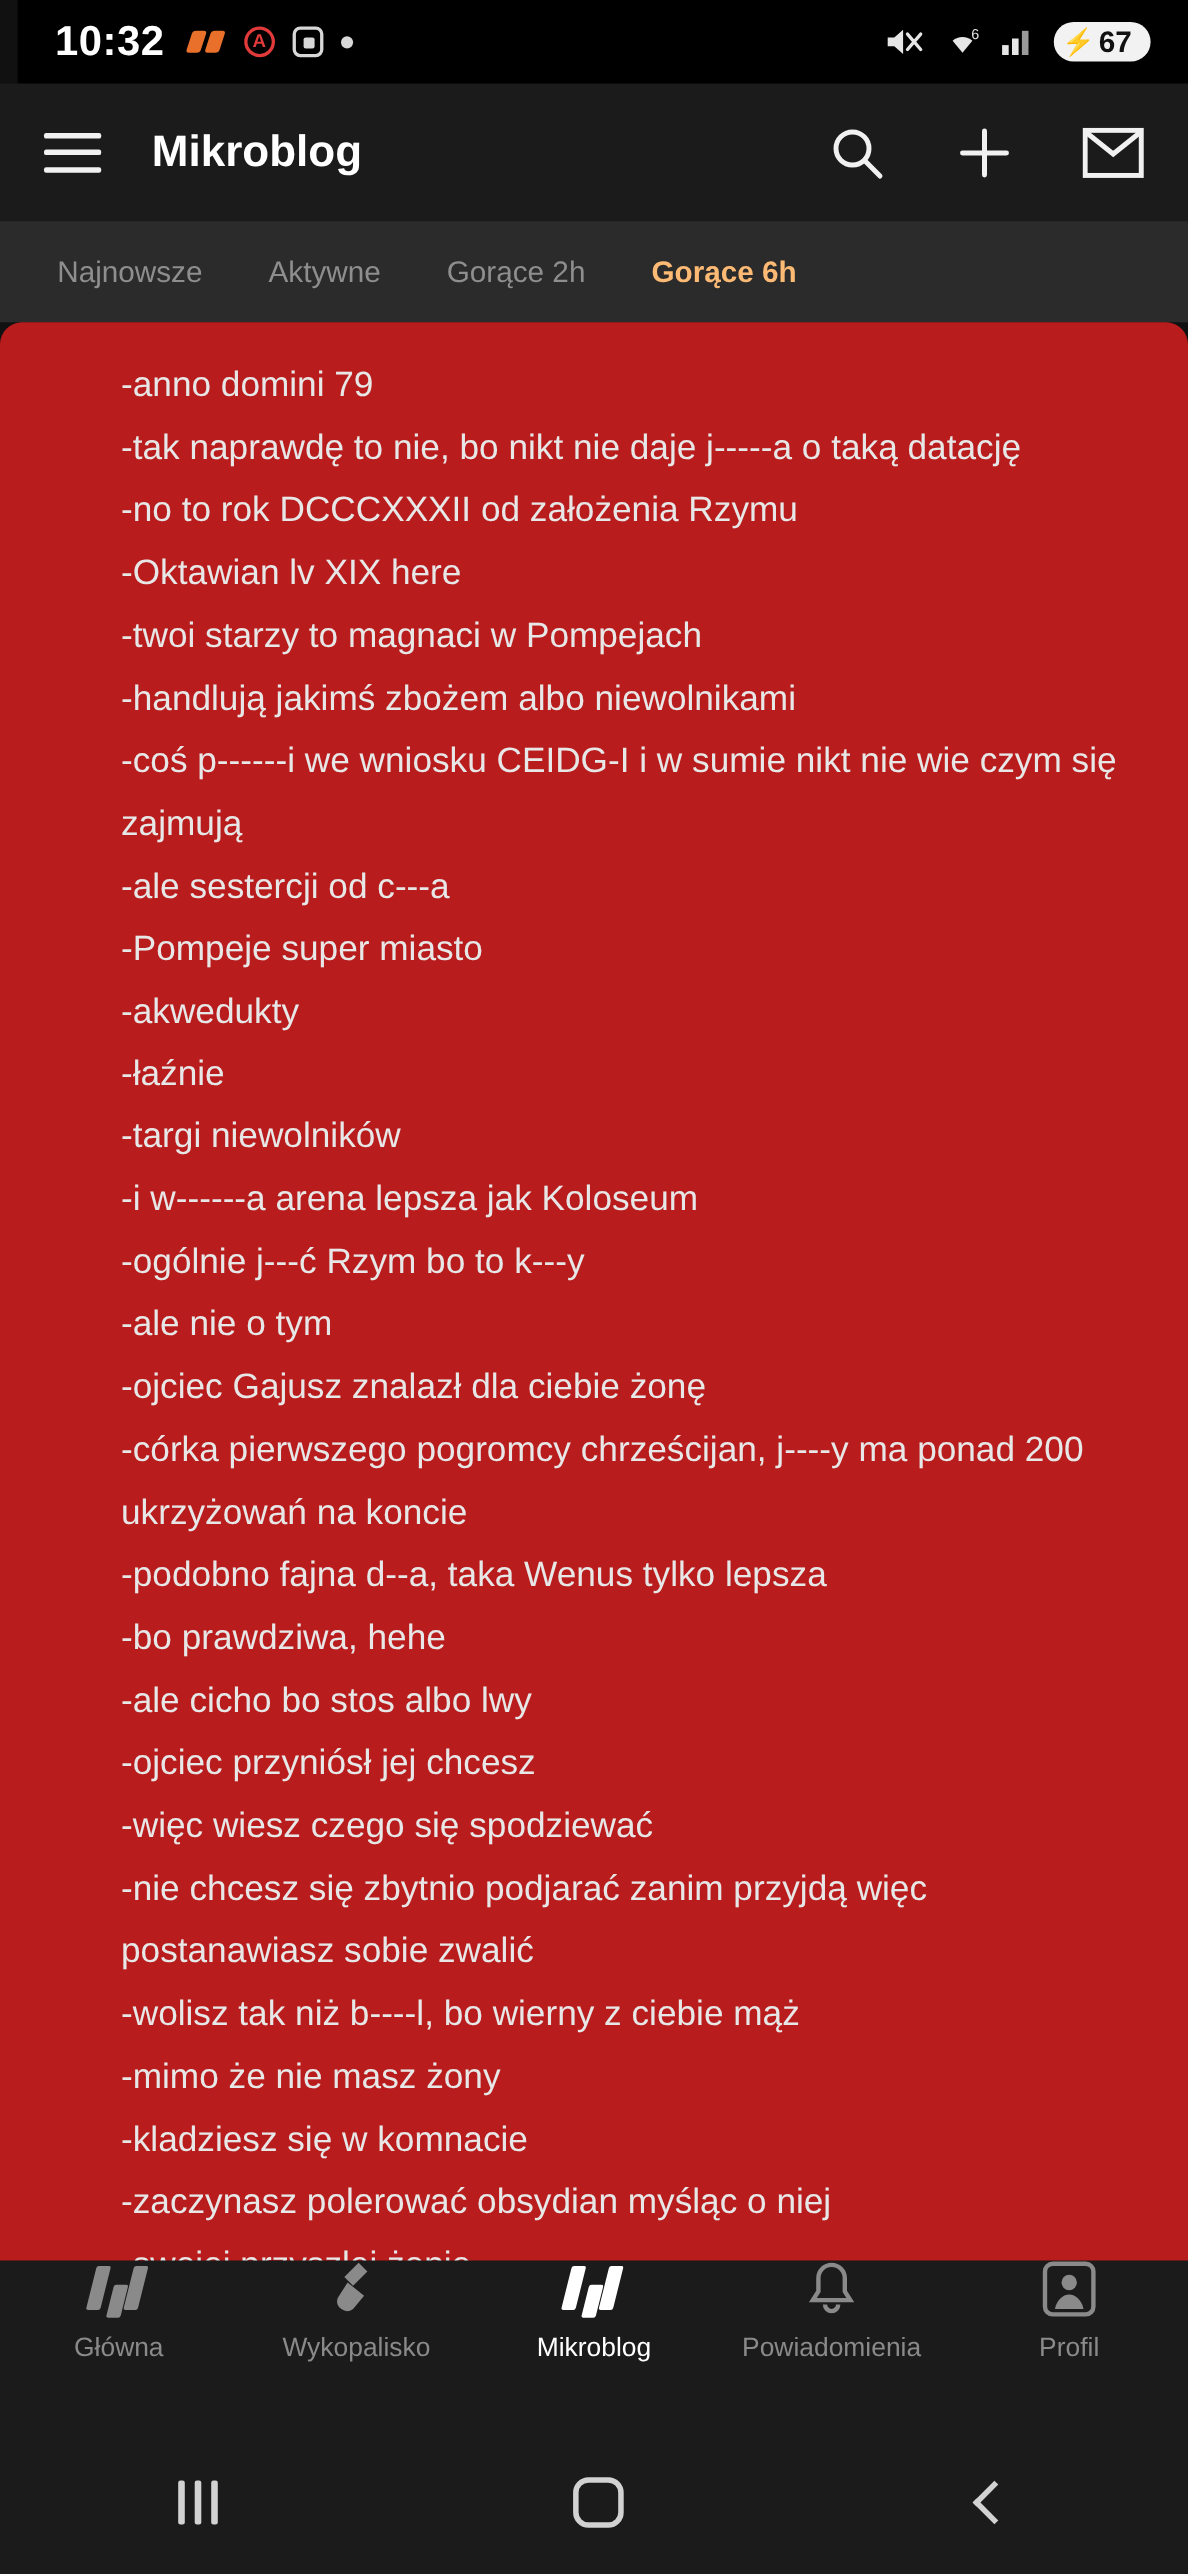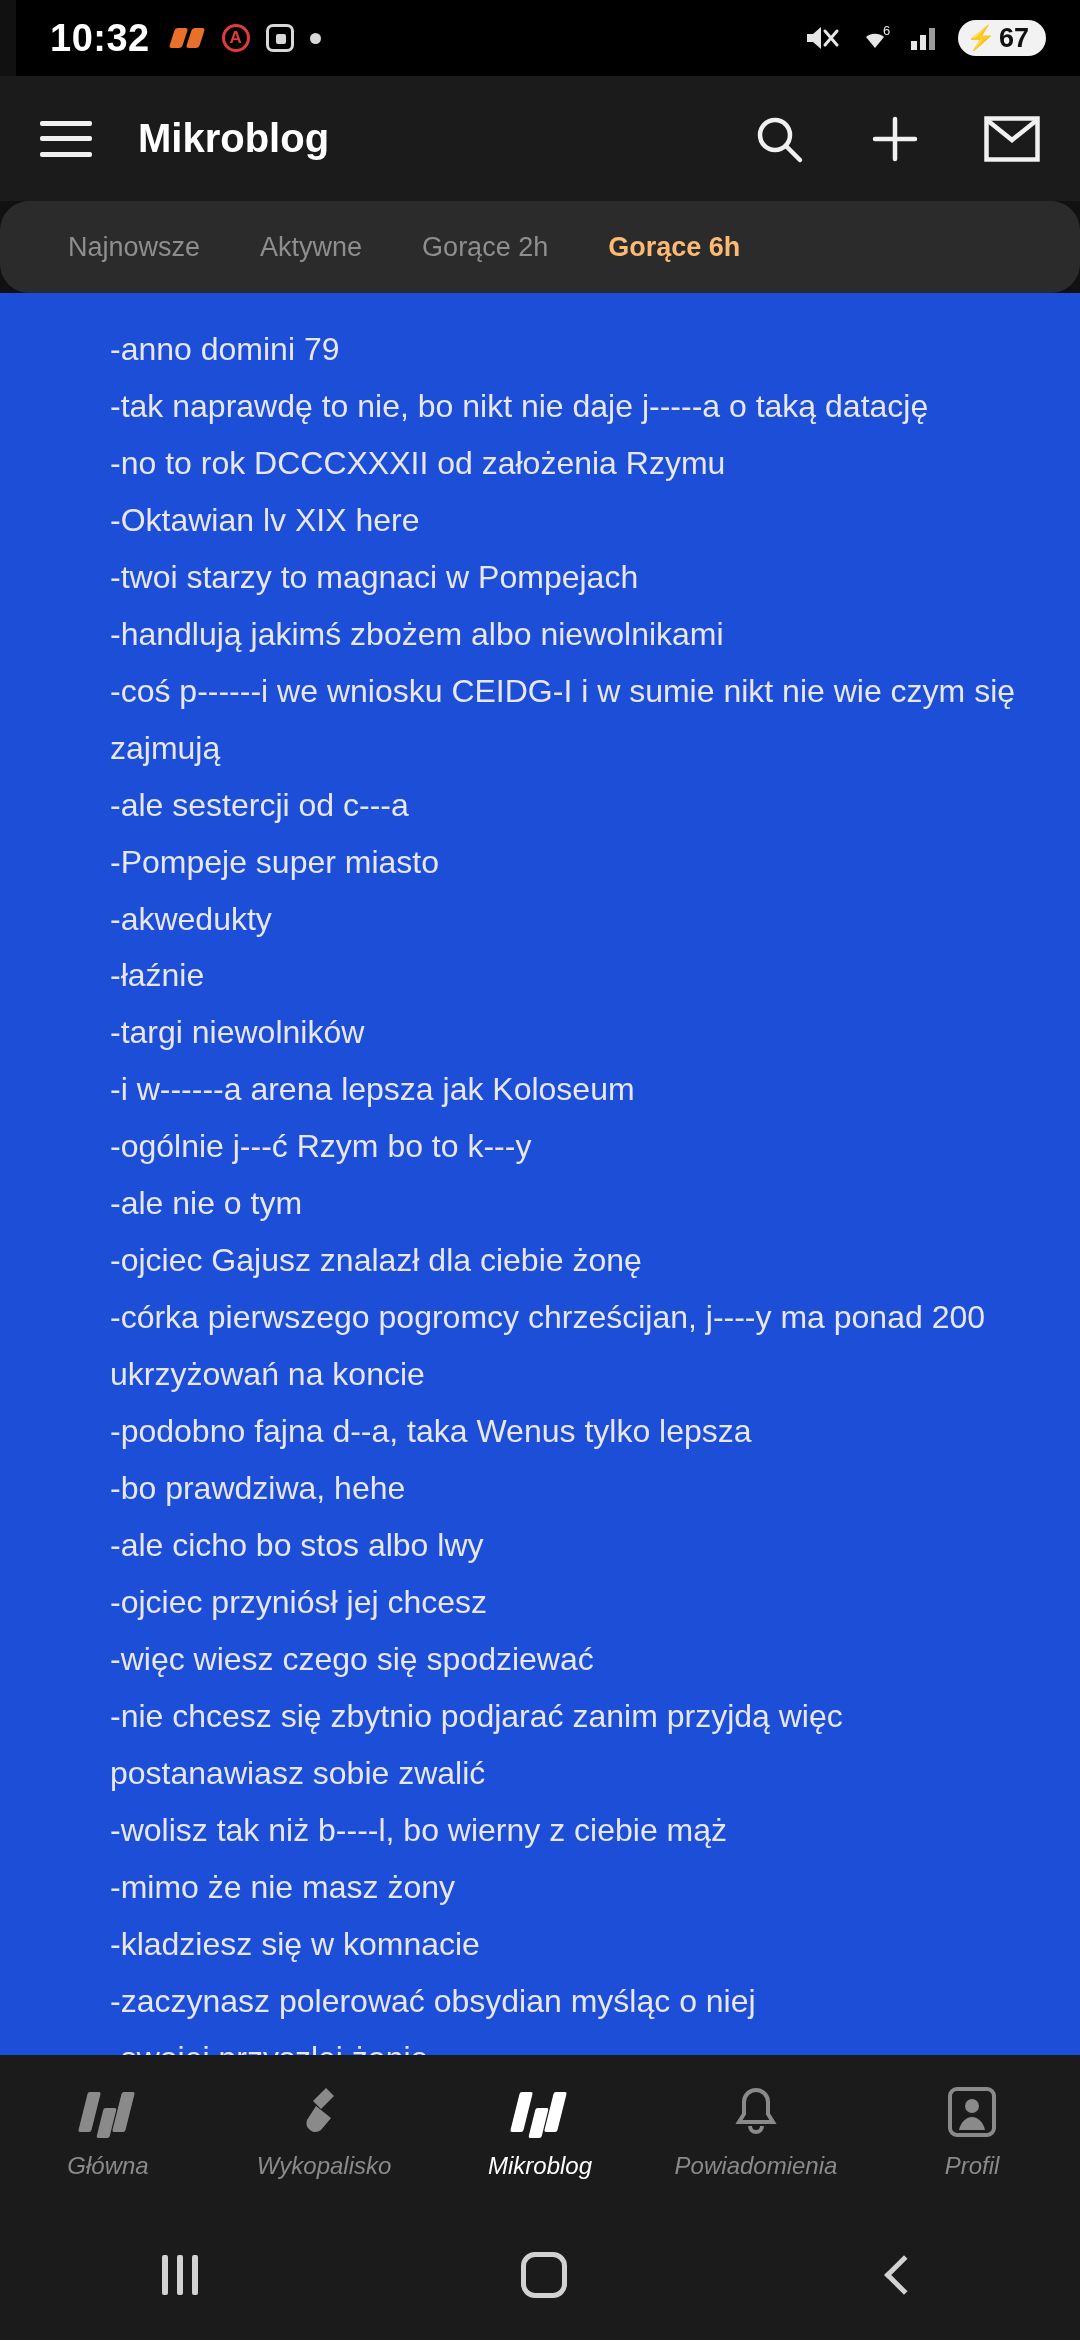--- a/index.html
+++ b/index.html
@@ -57,40 +57,41 @@
   }
   .hamburger { width:52px; height:36px; display:flex; flex-direction:column; justify-content:space-between; }
   .hamburger span { display:block; height:5px; background:#f1f1f1; border-radius:2px; }
   .app-title { color:#fff; font-size:40px; font-weight:700; margin-left:46px; }
   .appbar-actions { margin-left:auto; display:flex; align-items:center; gap:62px; }
 
   
   .tabs {
     height:92px; background:#2b2b2b;
     display:flex; align-items:flex-end; color:#8e8e8e;
-    font-size:27px; position:relative; padding-left:38px;border-radius:29px;
+    font-size:27px; position:relative; padding-left:22px;
   }
   .tab { padding:0 30px; white-space:nowrap; height:100%; display:flex; align-items:center; }
   .tab.active { color:#fdba74; font-weight:700; }
 
   
   .content {
     position:absolute; top:293px; left:0; right:0; bottom:0;
-    background:#1d4ed8; padding:28px 40px 0 110px;
+    background:#b91c1c; padding:28px 40px 0 110px;
     overflow:hidden;
+    border-radius:20px;
   }
   .post-line {
     color:#e7e7e7; font-size:32px; line-height:1.78;
     word-wrap:break-word;
   }
 
   
   .bottomnav {
     position:absolute; left:0; right:0; bottom:130px; height:155px;
-    background:#1b1b1b; display:flex; align-items:center;font-style:italic;
+    background:#1b1b1b; display:flex; align-items:flex-start;
   }
   .nav-item {
     flex:1; display:flex; flex-direction:column; align-items:center; gap:14px;
     color:#8a8a8a; font-size:24px;
   }
   .nav-item.active { color:#ffffff; }
   .nav-ico { height:52px; display:flex; align-items:flex-end; justify-content:center; }
 
   .m-logo { display:inline-block; }
   .m-logo span {

